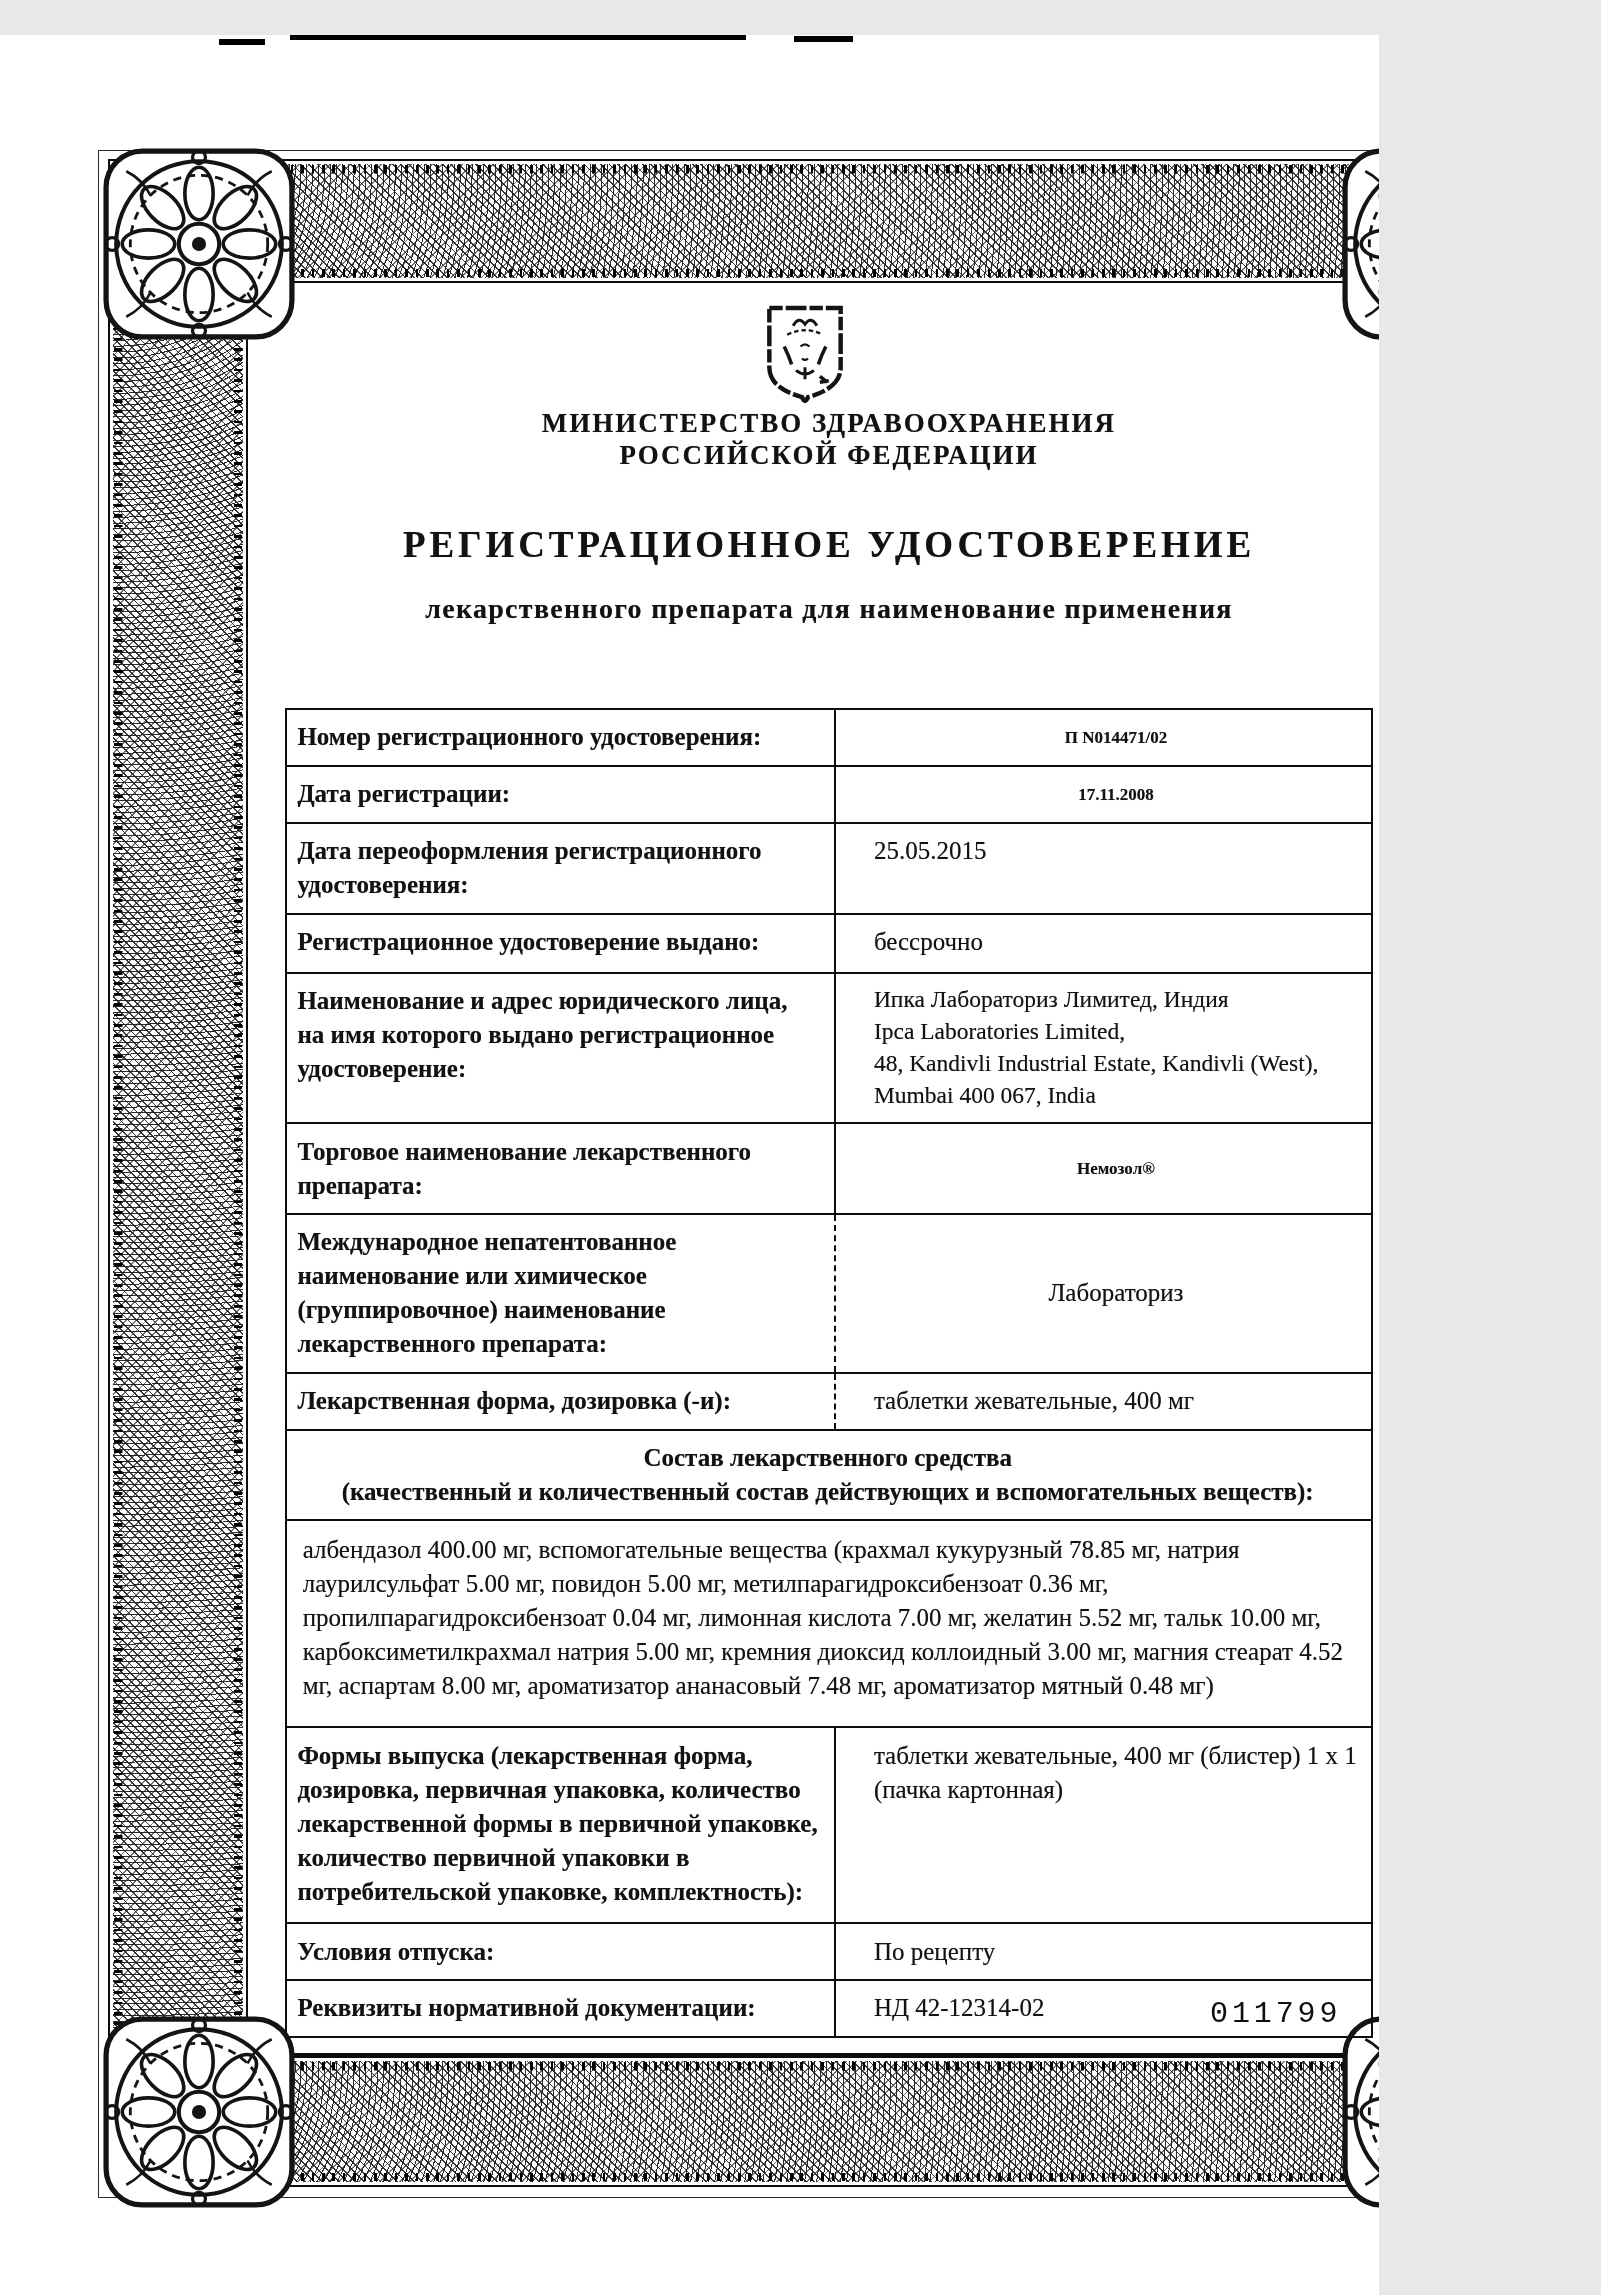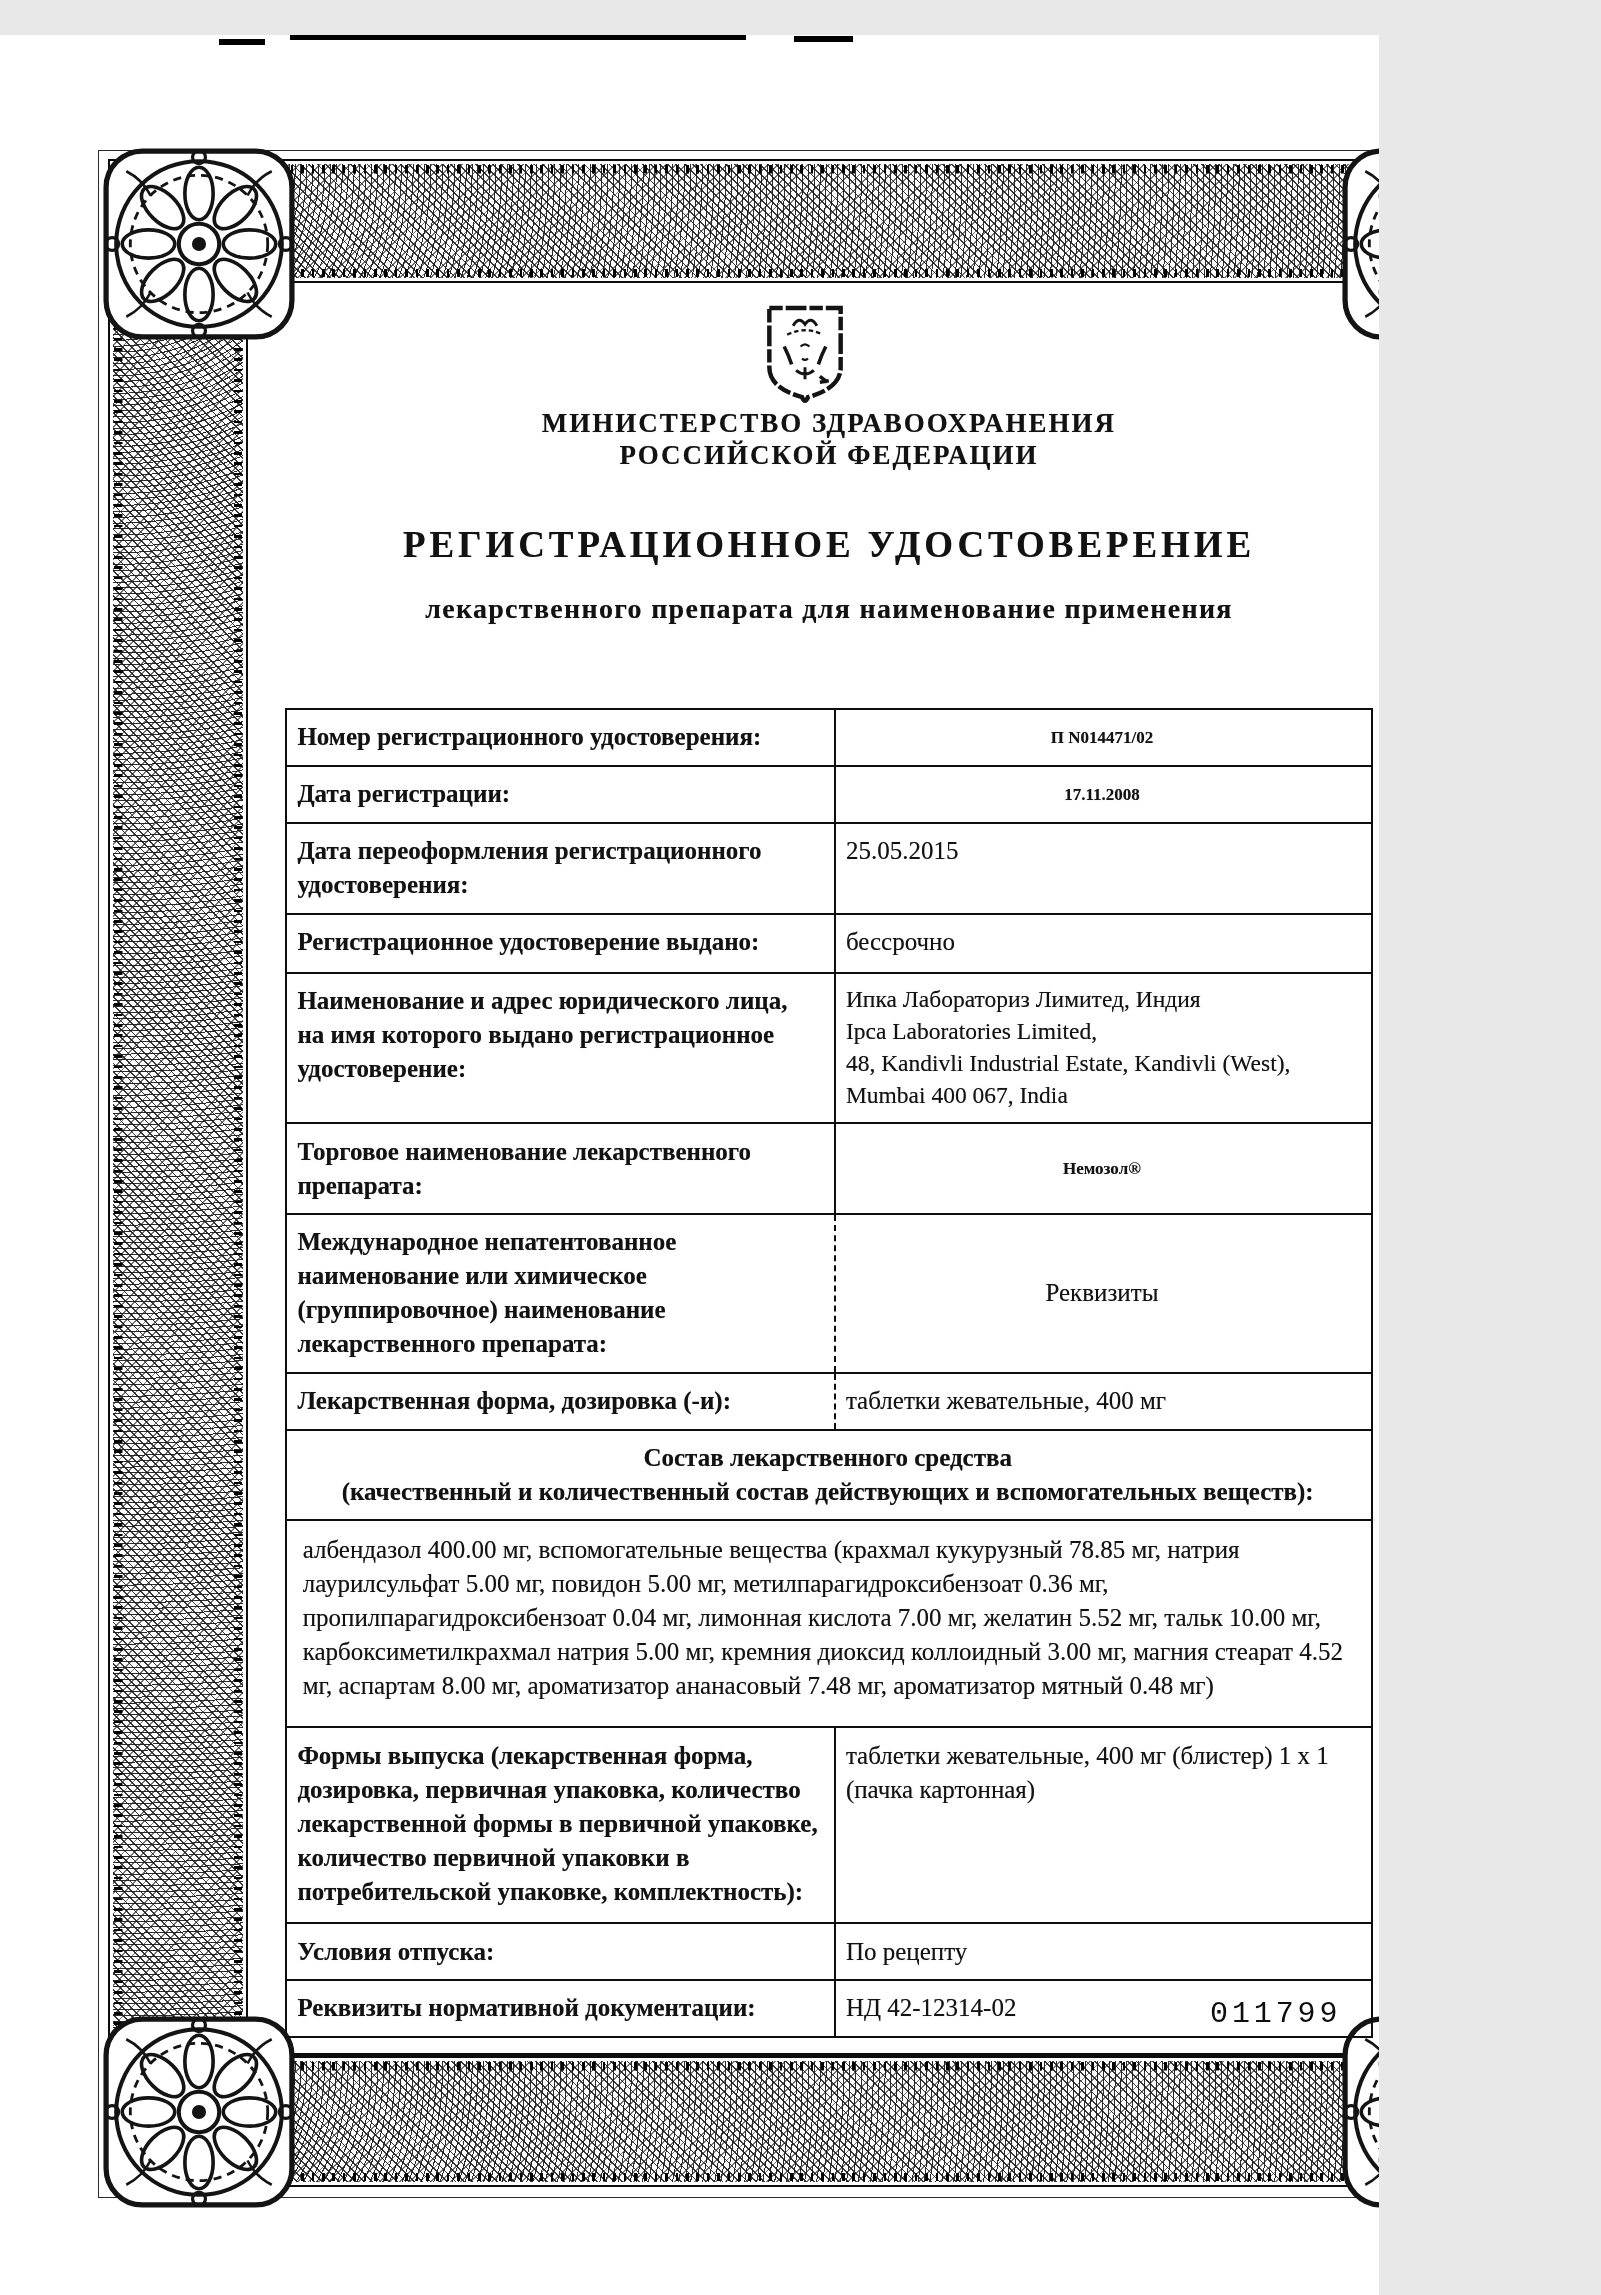--- a/index.html
+++ b/index.html
@@ -61,21 +61,21 @@
   }
   .doc-subtitle{
     position:absolute; top:558px; left:0; width:100%;
     text-align:center; font-weight:bold; font-size:28px; letter-spacing:1.3px;
   }
   
   .reg-table{
     position:absolute; top:673px; left:0; width:1088px;
     border:2.6px solid #0e0e0e; font-size:25px; line-height:1.36;
   }
-  .row{display:flex; align-items:stretch;}
+  .row{display:flex; align-items:stretch;gap:28px;}
   .row + .row{border-top:2.6px solid #0e0e0e;}
   .cell{padding:10.4px 13px 10.4px 10.4px;}
   .cell.label{width:50.6%; font-weight:bold; border-right:2px solid #0e0e0e;}
   .row.divider-dashed .cell.label{border-right-style:dashed;}
   .cell.value{flex:1; font-weight:normal; white-space:pre-line;}
   .cell.value.center{display:flex; align-items:center; justify-content:center;
     text-align:center;}
   .cell.value.bold{font-weight:bold; font-size:17px;}
   .row.full .cell.label{width:100%; border-right:none; white-space:pre-line;text-align:center;}
   .row.full .cell.text{width:100%; font-weight:normal; padding:11.7px 15.7px;}
@@ -192,21 +192,21 @@
 Mumbai 400 067, India</div>
       </div>
 
       <div class="row r6">
         <div class="cell label">Торговое наименование лекарственного препарата:</div>
         <div class="cell value center bold">Немозол®</div>
       </div>
 
       <div class="row r7 divider-dashed">
         <div class="cell label">Международное непатентованное наименование или химическое (группировочное) наименование лекарственного препарата:</div>
-        <div class="cell value center">Реквизиты</div>
+        <div class="cell value center">Лабораториз</div>
       </div>
 
       <div class="row r8 divider-dashed">
         <div class="cell label">Лекарственная форма, дозировка (-и):</div>
         <div class="cell value">таблетки жевательные, 400 мг</div>
       </div>
 
       <div class="row full r9">
         <div class="cell label">Состав лекарственного средства
 (качественный и количественный состав действующих и вспомогательных веществ):</div>

